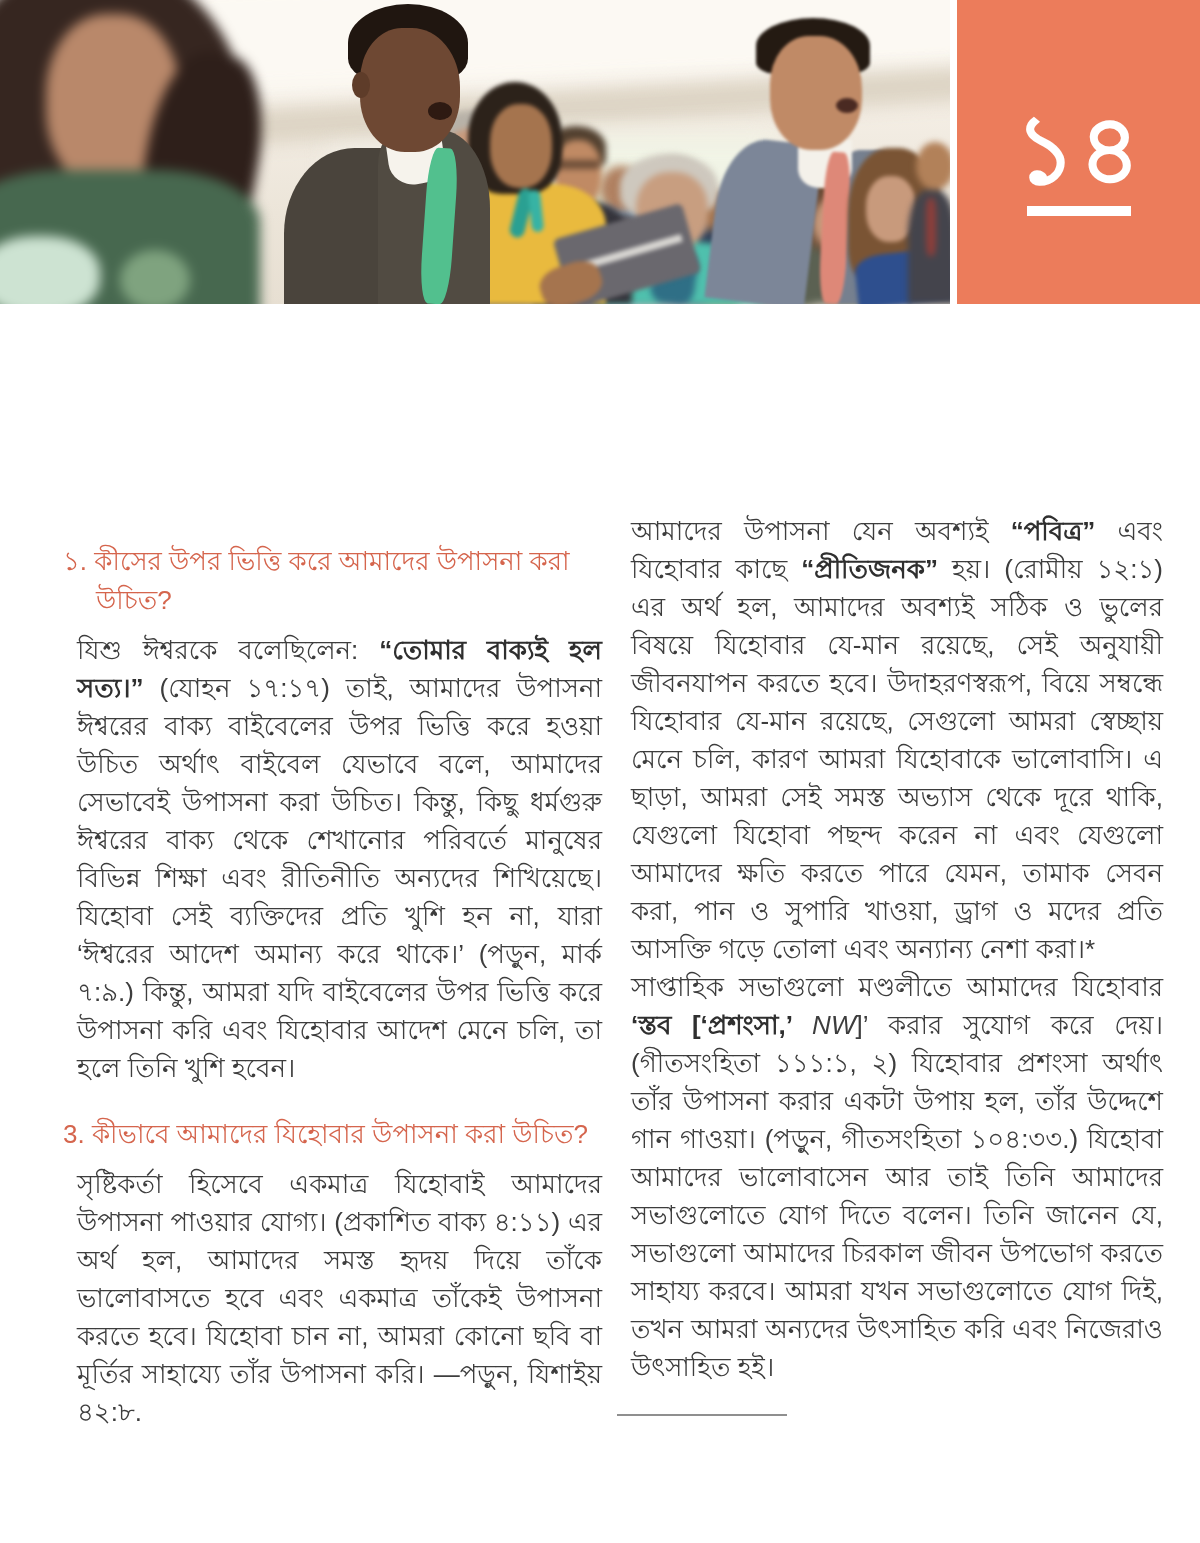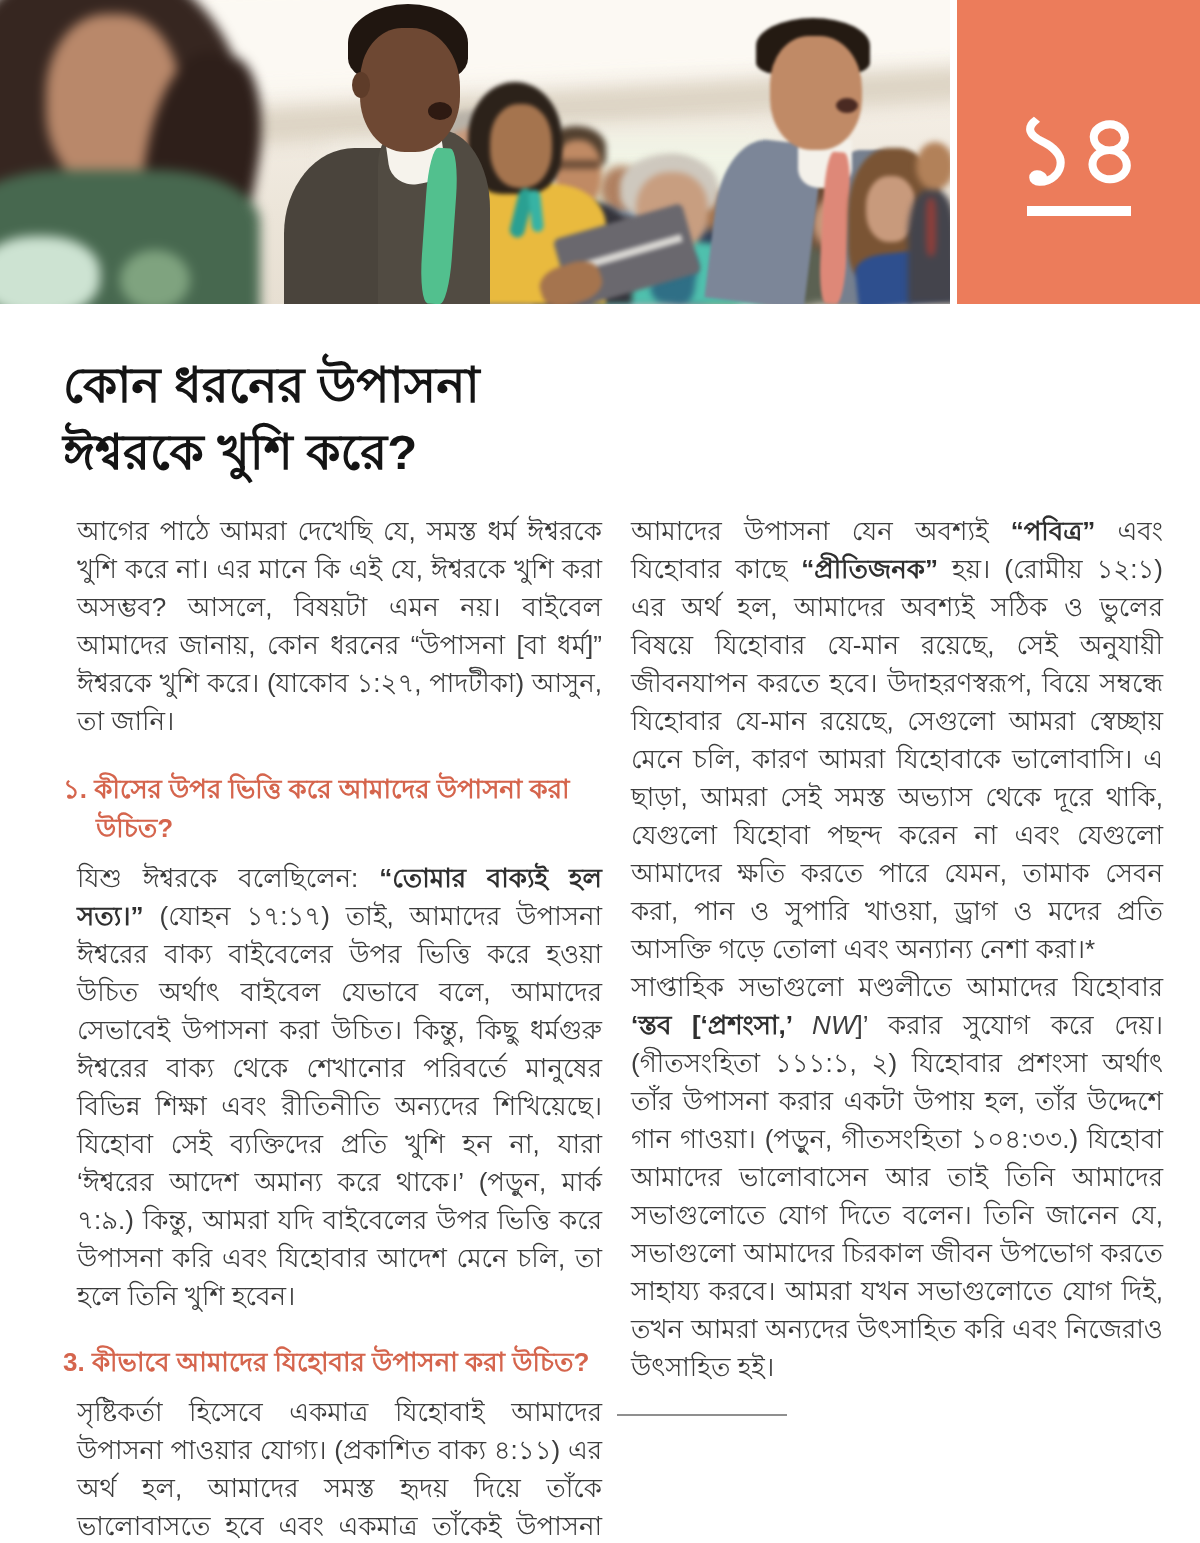--- a/index.html
+++ b/index.html
@@ -39,21 +39,21 @@
     display:flex;gap:15px;
   }
   .col-left{width:539px;}
   .col-right{width:546px;}
   .body-p{
     font-size:26px;line-height:38px;text-align:justify;
     color:#3d3d3d;margin:0 0 0 14px;
   }
   .body-p b{color:#2f2f2f;}
   .question{
-    font-size:26px;line-height:39px;font-weight:bold;color:#d5654d;
+    font-size:26px;line-height:39px;font-weight:normal;color:#d5654d;
     margin:28px 0 11px 0;padding-left:33px;text-indent:-33px;text-align:left;
   }
   .q-first{margin-top:30px;}
   .nw{font-style:italic;font-weight:normal;}
   .fn-rule{width:170px;border:none;border-top:2px solid #8f8f8f;margin:28px 0 12px 0;}
 </style>
 </head>
 <body>
 
 <div class="page">
@@ -165,26 +165,25 @@
         <div class="blob" style="left:120px;top:250px;width:70px;height:60px;background:#7fa37f;border-radius:50%;"></div>
       </div>
     </div>
 
     <div class="badge">
       <div class="lesson-number">১৪</div>
       <div class="lesson-underline"></div>
     </div>
   </div>
 
-  <h1 class="title"><span>কোন ধরনের উপাসনা</span><br><span>ঈশ্বরকে খুশি করে?</span></h1>
+  <h1 class="title"><br></h1>
 
   <div class="columns">
 
     <div class="col-left">
-      <p class="body-p">আগের পাঠে আমরা দেখেছি যে, সমস্ত ধর্ম ঈশ্বরকে খুশি করে না। এর মানে কি এই যে, ঈশ্বরকে খুশি করা অসম্ভব? আসলে, বিষয়টা এমন নয়। বাইবেল আমাদের জানায়, কোন ধরনের “উপাসনা [বা ধর্ম]” ঈশ্বরকে খুশি করে। (যাকোব ১:২৭, পাদটীকা) আসুন, তা জানি।</p>
 
       <h2 class="question q-first">১. কীসের উপর ভিত্তি করে আমাদের উপাসনা করা উচিত?</h2>
       <p class="body-p"><span>যিশু ঈশ্বরকে বলেছিলেন: </span><b>“তোমার বাক্যই হল সত্য।”</b><span> (যোহন ১৭:১৭) তাই, আমাদের উপাসনা ঈশ্বরের বাক্য বাইবেলের উপর ভিত্তি করে হওয়া উচিত অর্থাৎ বাইবেল যেভাবে বলে, আমাদের সেভাবেই উপাসনা করা উচিত। কিন্তু, কিছু ধর্মগুরু ঈশ্বরের বাক্য থেকে শেখানোর পরিবর্তে মানুষের বিভিন্ন শিক্ষা এবং রীতিনীতি অন্যদের শিখিয়েছে। যিহোবা সেই ব্যক্তিদের প্রতি খুশি হন না, যারা ‘ঈশ্বরের আদেশ অমান্য করে থাকে।’ (পড়ুন, মার্ক ৭:৯.) কিন্তু, আমরা যদি বাইবেলের উপর ভিত্তি করে উপাসনা করি এবং যিহোবার আদেশ মেনে চলি, তা হলে তিনি খুশি হবেন।</span></p>
 
       <h2 class="question">3. কীভাবে আমাদের যিহোবার উপাসনা করা উচিত?</h2>
       <p class="body-p">সৃষ্টিকর্তা হিসেবে একমাত্র যিহোবাই আমাদের উপাসনা পাওয়ার যোগ্য। (প্রকাশিত বাক্য ৪:১১) এর অর্থ হল, আমাদের সমস্ত হৃদয় দিয়ে তাঁকে ভালোবাসতে হবে এবং একমাত্র তাঁকেই উপাসনা করতে হবে। যিহোবা চান না, আমরা কোনো ছবি বা মূর্তির সাহায্যে তাঁর উপাসনা করি। —পড়ুন, যিশাইয় ৪২:৮.</p>
     </div>
 
     <div class="col-right">
       <p class="body-p"><span>আমাদের উপাসনা যেন অবশ্যই </span><b>“পবিত্র”</b><span> এবং যিহোবার কাছে </span><b>“প্রীতিজনক”</b><span> হয়। (রোমীয় ১২:১) এর অর্থ হল, আমাদের অবশ্যই সঠিক ও ভুলের বিষয়ে যিহোবার যে-মান রয়েছে, সেই অনুযায়ী জীবনযাপন করতে হবে। উদাহরণস্বরূপ, বিয়ে সম্বন্ধে যিহোবার যে-মান রয়েছে, সেগুলো আমরা স্বেচ্ছায় মেনে চলি, কারণ আমরা যিহোবাকে ভালোবাসি। এ ছাড়া, আমরা সেই সমস্ত অভ্যাস থেকে দূরে থাকি, যেগুলো যিহোবা পছন্দ করেন না এবং যেগুলো আমাদের ক্ষতি করতে পারে যেমন, তামাক সেবন করা, পান ও সুপারি খাওয়া, ড্রাগ ও মদের প্রতি আসক্তি গড়ে তোলা এবং অন্যান্য নেশা করা।*</span></p>

